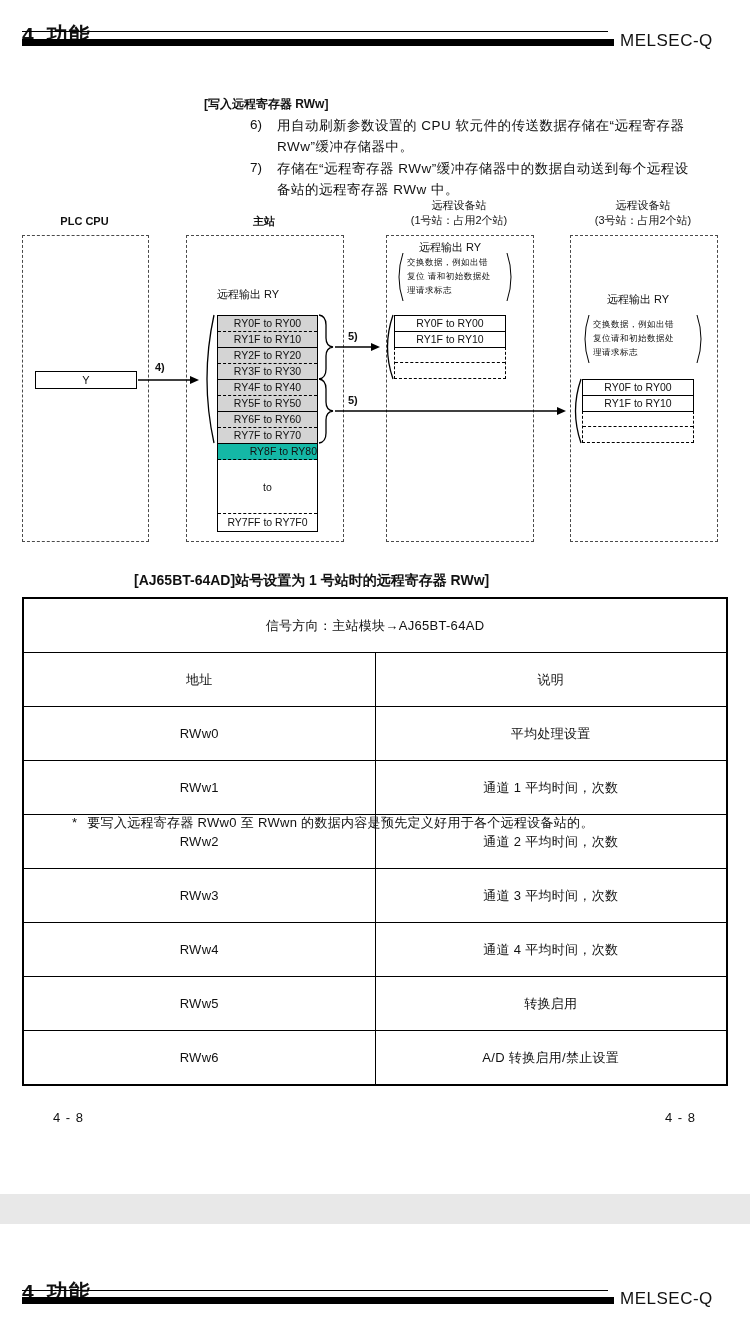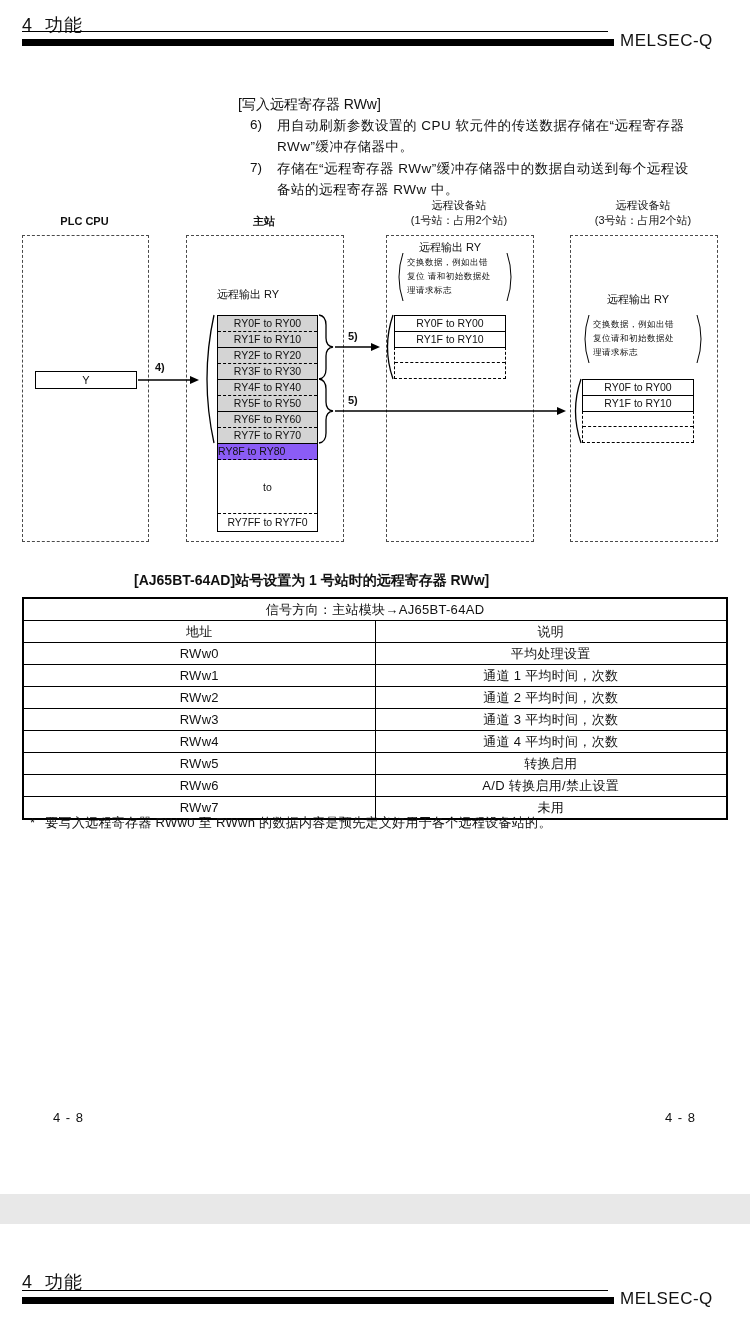--- a/index.html
+++ b/index.html
@@ -1,63 +1,63 @@
 <!DOCTYPE html>
 <html><head>
 <meta charset="utf-8">
 <style>
   html,body{margin:0;padding:0;background:#fff;}
   .page{position:relative;width:750px;height:1334px;background:#ffffff;overflow:hidden;
         font-family:"Liberation Sans","DejaVu Sans",sans-serif;color:#111;}
   .abs{position:absolute;}
   
-  .hdr-text{font-size:18px;font-weight:normal;letter-spacing:1px;}
+  .hdr-text{font-size:21px;font-weight:bold;letter-spacing:1px;margin-top:8px;}
   .hdr-title{margin-left:12px;}
   .thin-rule{height:1px;background:#000;}
   .thick-bar{height:7px;background:#000;}
   .brand{font-size:17px;font-weight:500;letter-spacing:0.5px;}
   .pageno{font-size:13px;letter-spacing:1px;}
   .graybar{left:0;width:750px;height:30px;background:#e8e8e8;}
   
-  .doc-title{font-size:14px;font-weight:400;white-space:nowrap;margin-left:34px;}
+  .doc-title{font-size:12px;font-weight:700;white-space:nowrap;}
   .item-no{font-size:13.5px;white-space:nowrap;}
   .item-line{font-size:13.5px;white-space:nowrap;letter-spacing:0.5px;}
   
   .st-hdr{font-size:11px;text-align:center;line-height:15px;white-space:nowrap;}
   .st-hdr-bold{font-weight:600;}
   .dashed-box{border:1px dashed #4a4a4a;}
   .dlabel{font-size:11px;white-space:nowrap;}
   .stack{border:1.4px solid #000;box-sizing:border-box;background:#fff;}
   .mrow{height:16px;line-height:15px;font-size:10.5px;text-align:center;
         background:#d4d4d4;box-sizing:border-box;white-space:nowrap;}
   .mrows .mrow:nth-child(odd){border-bottom:1px dashed #000;}
   .mrows .mrow:nth-child(even){border-bottom:1.3px solid #000;}
   .mrows .mrow:last-child{border-bottom:1.3px solid #000;}
-  .wrow{height:16px;line-height:15px;font-size:10.5px;text-align:left;background:#8b5cf6;
+  .wrow{height:16px;line-height:15px;font-size:10.5px;text-align:right;background:#14b8a6;
         box-sizing:border-box;border-bottom:1px dashed #000;white-space:nowrap;}
   .tocell{height:54px;display:flex;align-items:center;justify-content:center;
         font-size:10.5px;border-bottom:1px dashed #000;box-sizing:border-box;background:#fff;}
   .lastrow{height:17px;line-height:16px;font-size:10.5px;text-align:center;background:#fff;white-space:nowrap;}
   .srows{border:1.3px solid #000;box-sizing:border-box;background:#fff;}
   .srow{height:15px;line-height:14px;font-size:10.5px;text-align:center;white-space:nowrap;}
   .srow-first{border-bottom:1.2px solid #000;}
   .sdash{border-left:1px dashed #000;border-right:1px dashed #000;border-bottom:1px dashed #000;box-sizing:border-box;}
   .sdash-inner{height:16px;border-bottom:1px dashed #000;box-sizing:border-box;}
   .note-line{font-size:8.5px;line-height:14px;white-space:nowrap;letter-spacing:0.5px;}
   .ybox{border:1.2px solid #000;box-sizing:border-box;text-align:center;
         font-size:11px;line-height:16px;background:#fff;}
   .arr-label{font-size:11px;font-weight:600;white-space:nowrap;}
   svg{overflow:visible;}
   
   .rw-title{font-size:14px;font-weight:600;white-space:nowrap;text-align:center;}
   table.rwtable{border-collapse:collapse;table-layout:fixed;width:706px;border:2.5px solid #000;}
-  table.rwtable td{border:1.7px solid #000;height:21px;padding:0;text-align:center;
+  table.rwtable td{border:1.7px solid #000;height:21px;padding:16px;text-align:center;
         font-size:13px;letter-spacing:0.3px;}
   td.addr-col{width:155px;}
-  .footnote{font-size:13px;white-space:nowrap;letter-spacing:0.3px;}
+  .footnote{font-size:13px;white-space:nowrap;letter-spacing:0.3px;margin-left:42px;}
 </style>
 </head>
 <body>
 
 <div class="page">
 
   <div class="hdr-text abs" style="left:22px;top:13px;">
     <span>4</span><span class="hdr-title">功能</span>
   </div>
   <div class="thin-rule abs" style="left:22px;top:31px;width:586px;"></div>
@@ -191,24 +191,20 @@
       <td>通道 4 平均时间，次数</td>
     </tr>
     <tr>
       <td class="addr-col">RWw5</td>
       <td>转换启用</td>
     </tr>
     <tr>
       <td class="addr-col">RWw6</td>
       <td>A/D 转换启用/禁止设置</td>
     </tr>
-    <tr>
-      <td class="addr-col">RWw7</td>
-      <td>未用</td>
-    </tr>
   </tbody>
     </table>
   <div class="footnote abs" style="left:30px;top:814px;">
     <span>*</span>
     <span style="margin-left:6px;">要写入远程寄存器 RWw0 至 RWwn 的数据内容是预先定义好用于各个远程设备站的。</span>
   </div>
 
   <div class="pageno abs" style="left:53px;top:1110px;">4 - 8</div>
   <div class="pageno abs" style="left:665px;top:1110px;">4 - 8</div>
 

